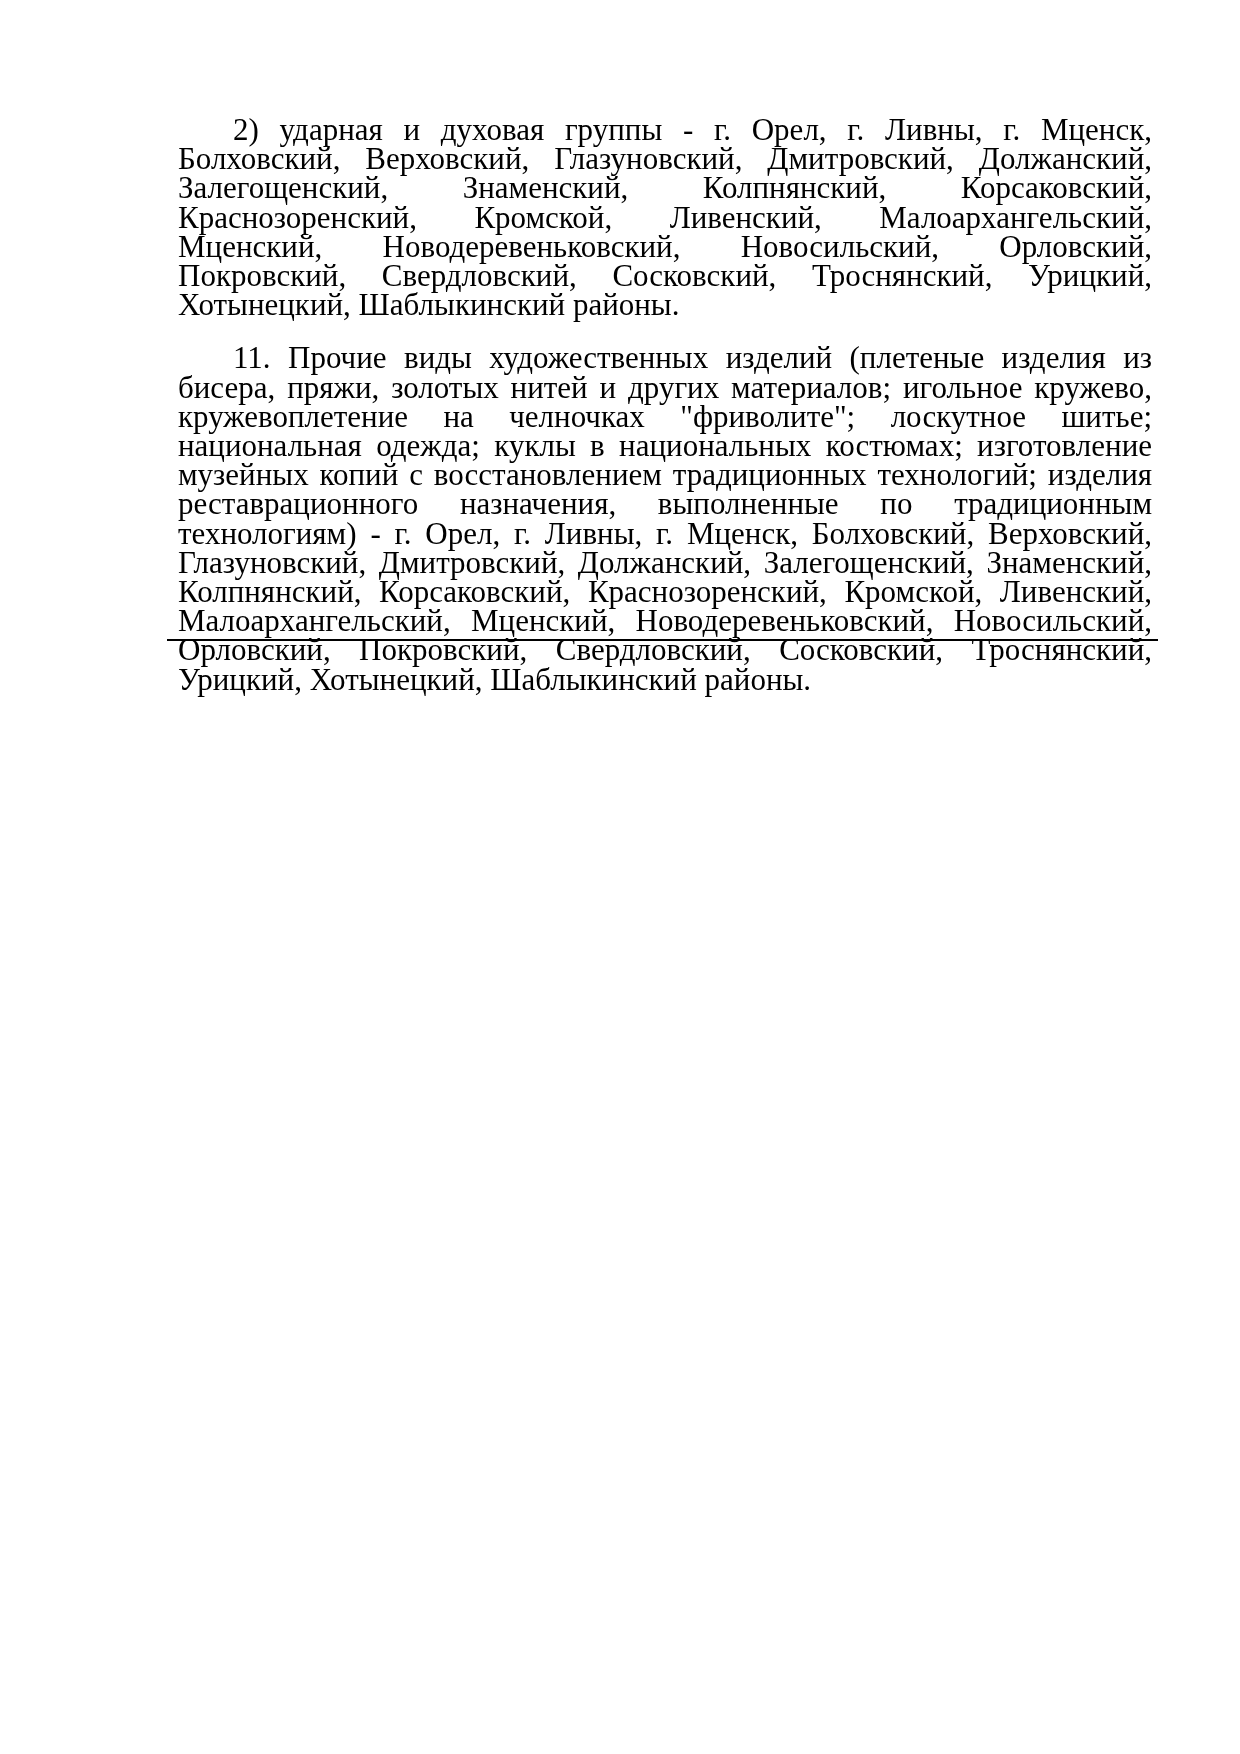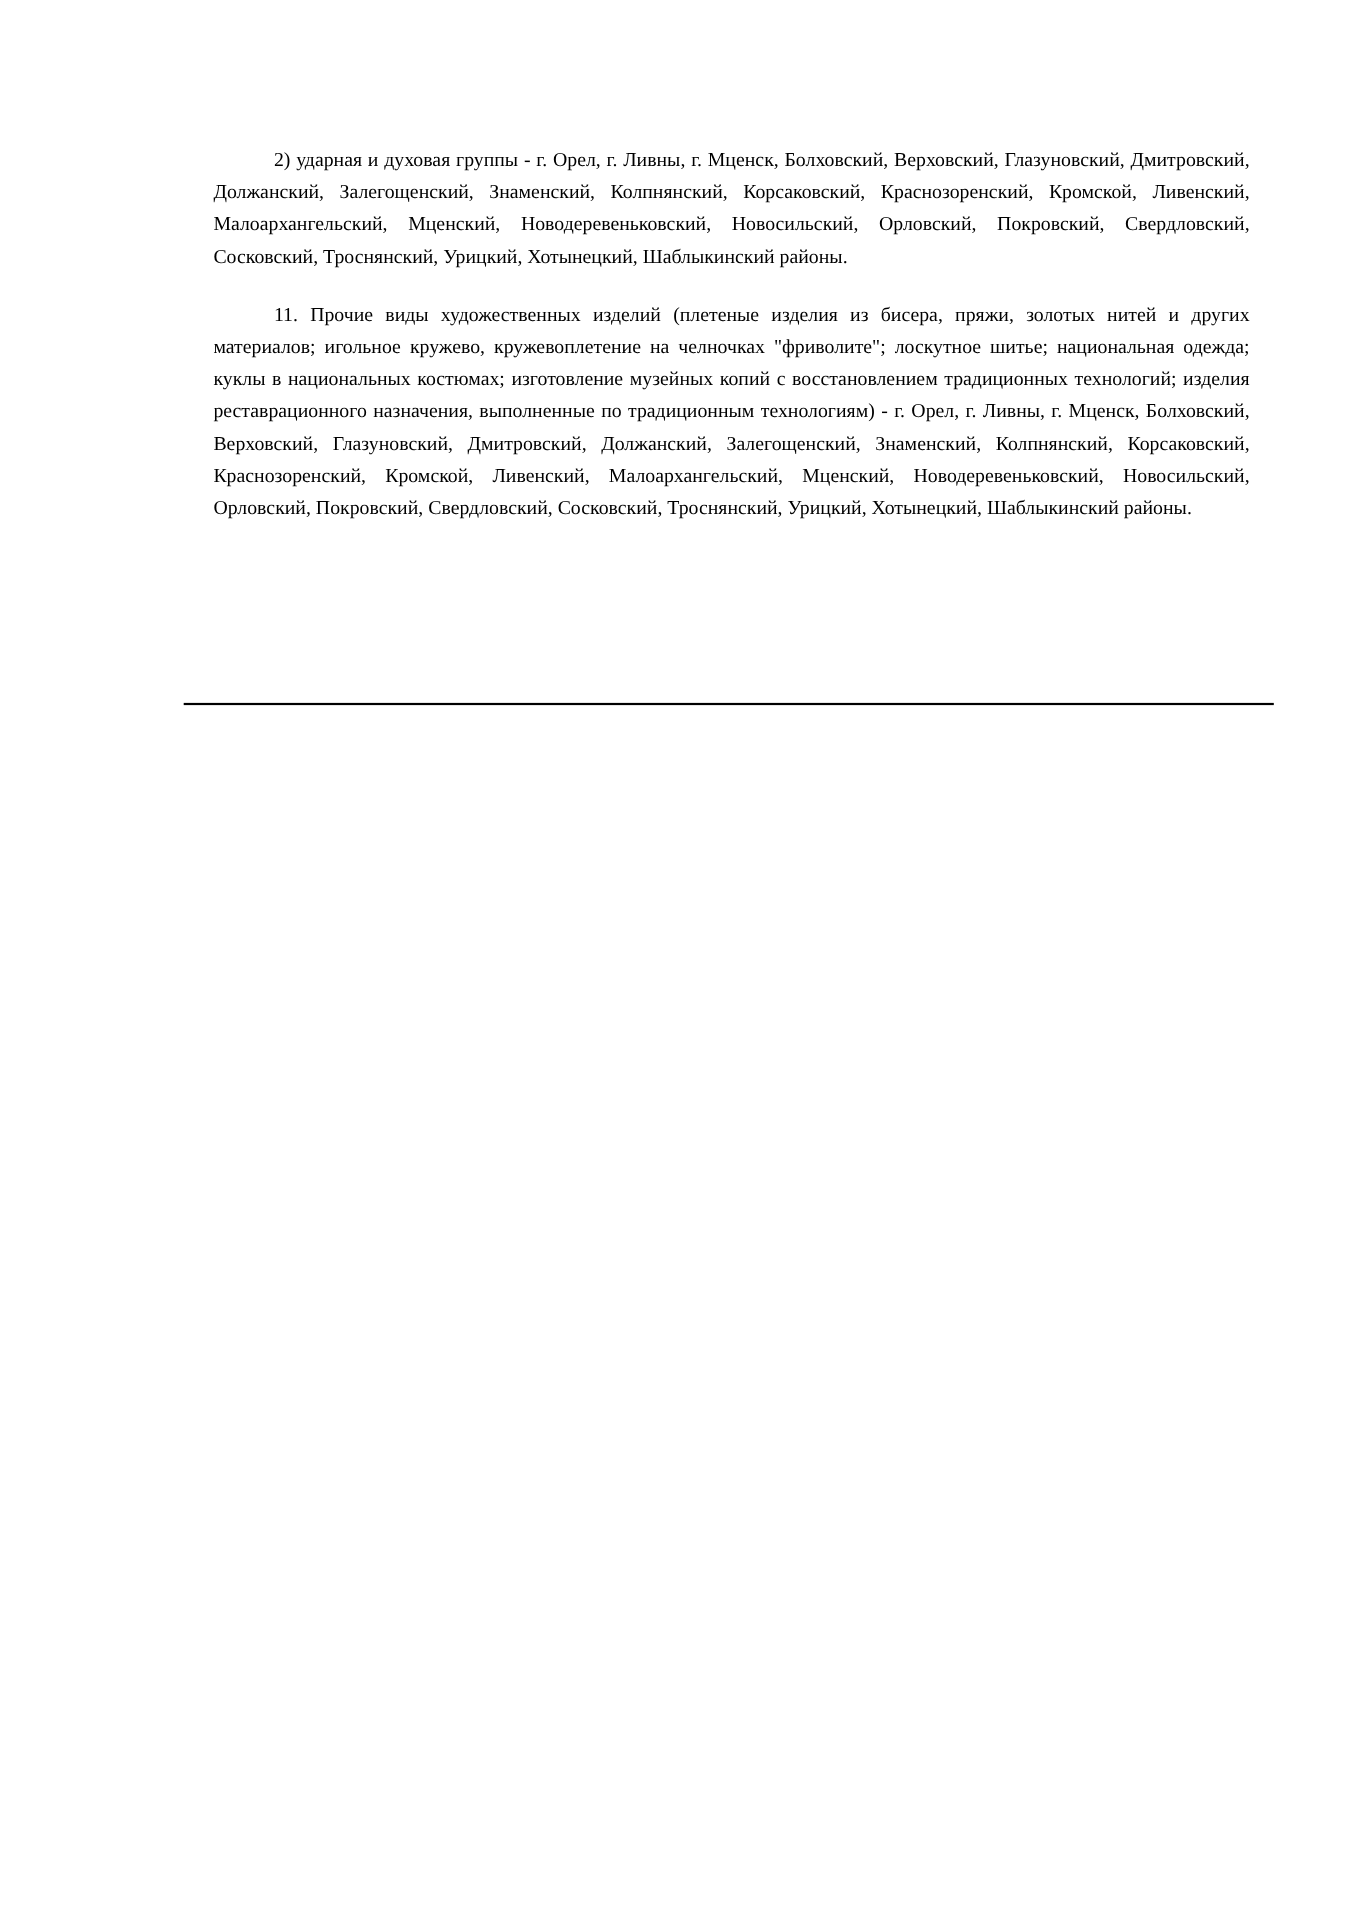--- a/index.html
+++ b/index.html
@@ -15,25 +15,25 @@
       font-family: "Liberation Serif", "DejaVu Serif", serif;
       color: #000000;
     }
     .page {
       position: absolute;
       left: 178px;
       top: 115px;
       width: 974px;
     }
     .para {
-      font-size: 18px;
+      font-size: 31px;
       line-height: 29.2px;
       text-align: justify;
       text-indent: 55px;
-      margin: 16px;
+      margin: 0;
       font-family: Liberation Serif, serif;
     }
     .para + .para {
       margin-top: 24px;
     }
     .rule {
       position: absolute;
       left: 167px;
       top: 639px;
       width: 991px;

